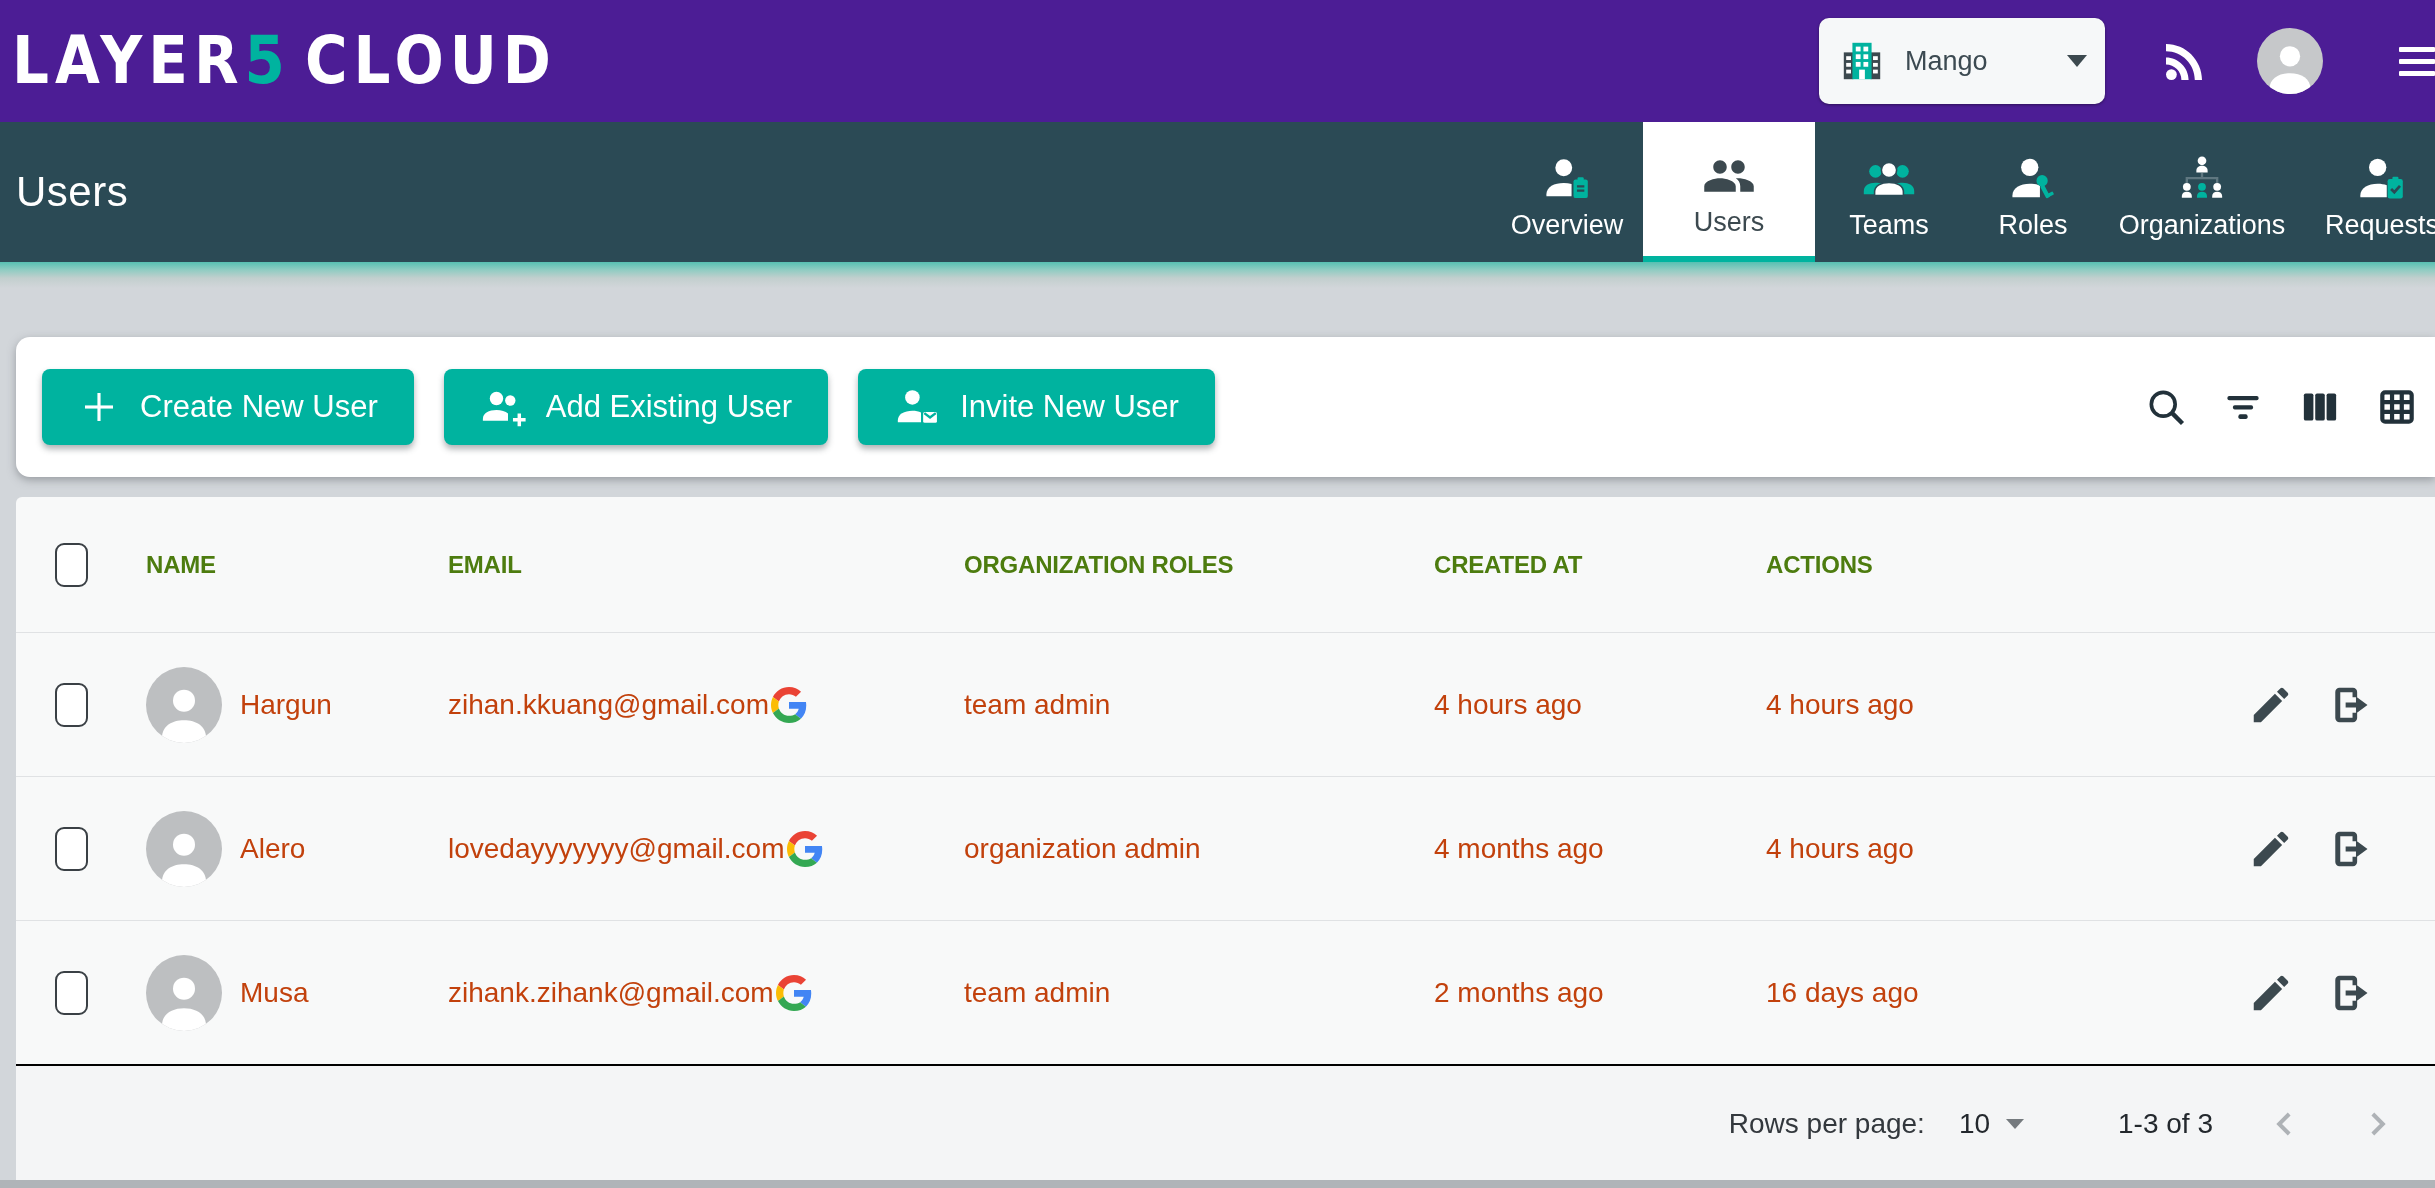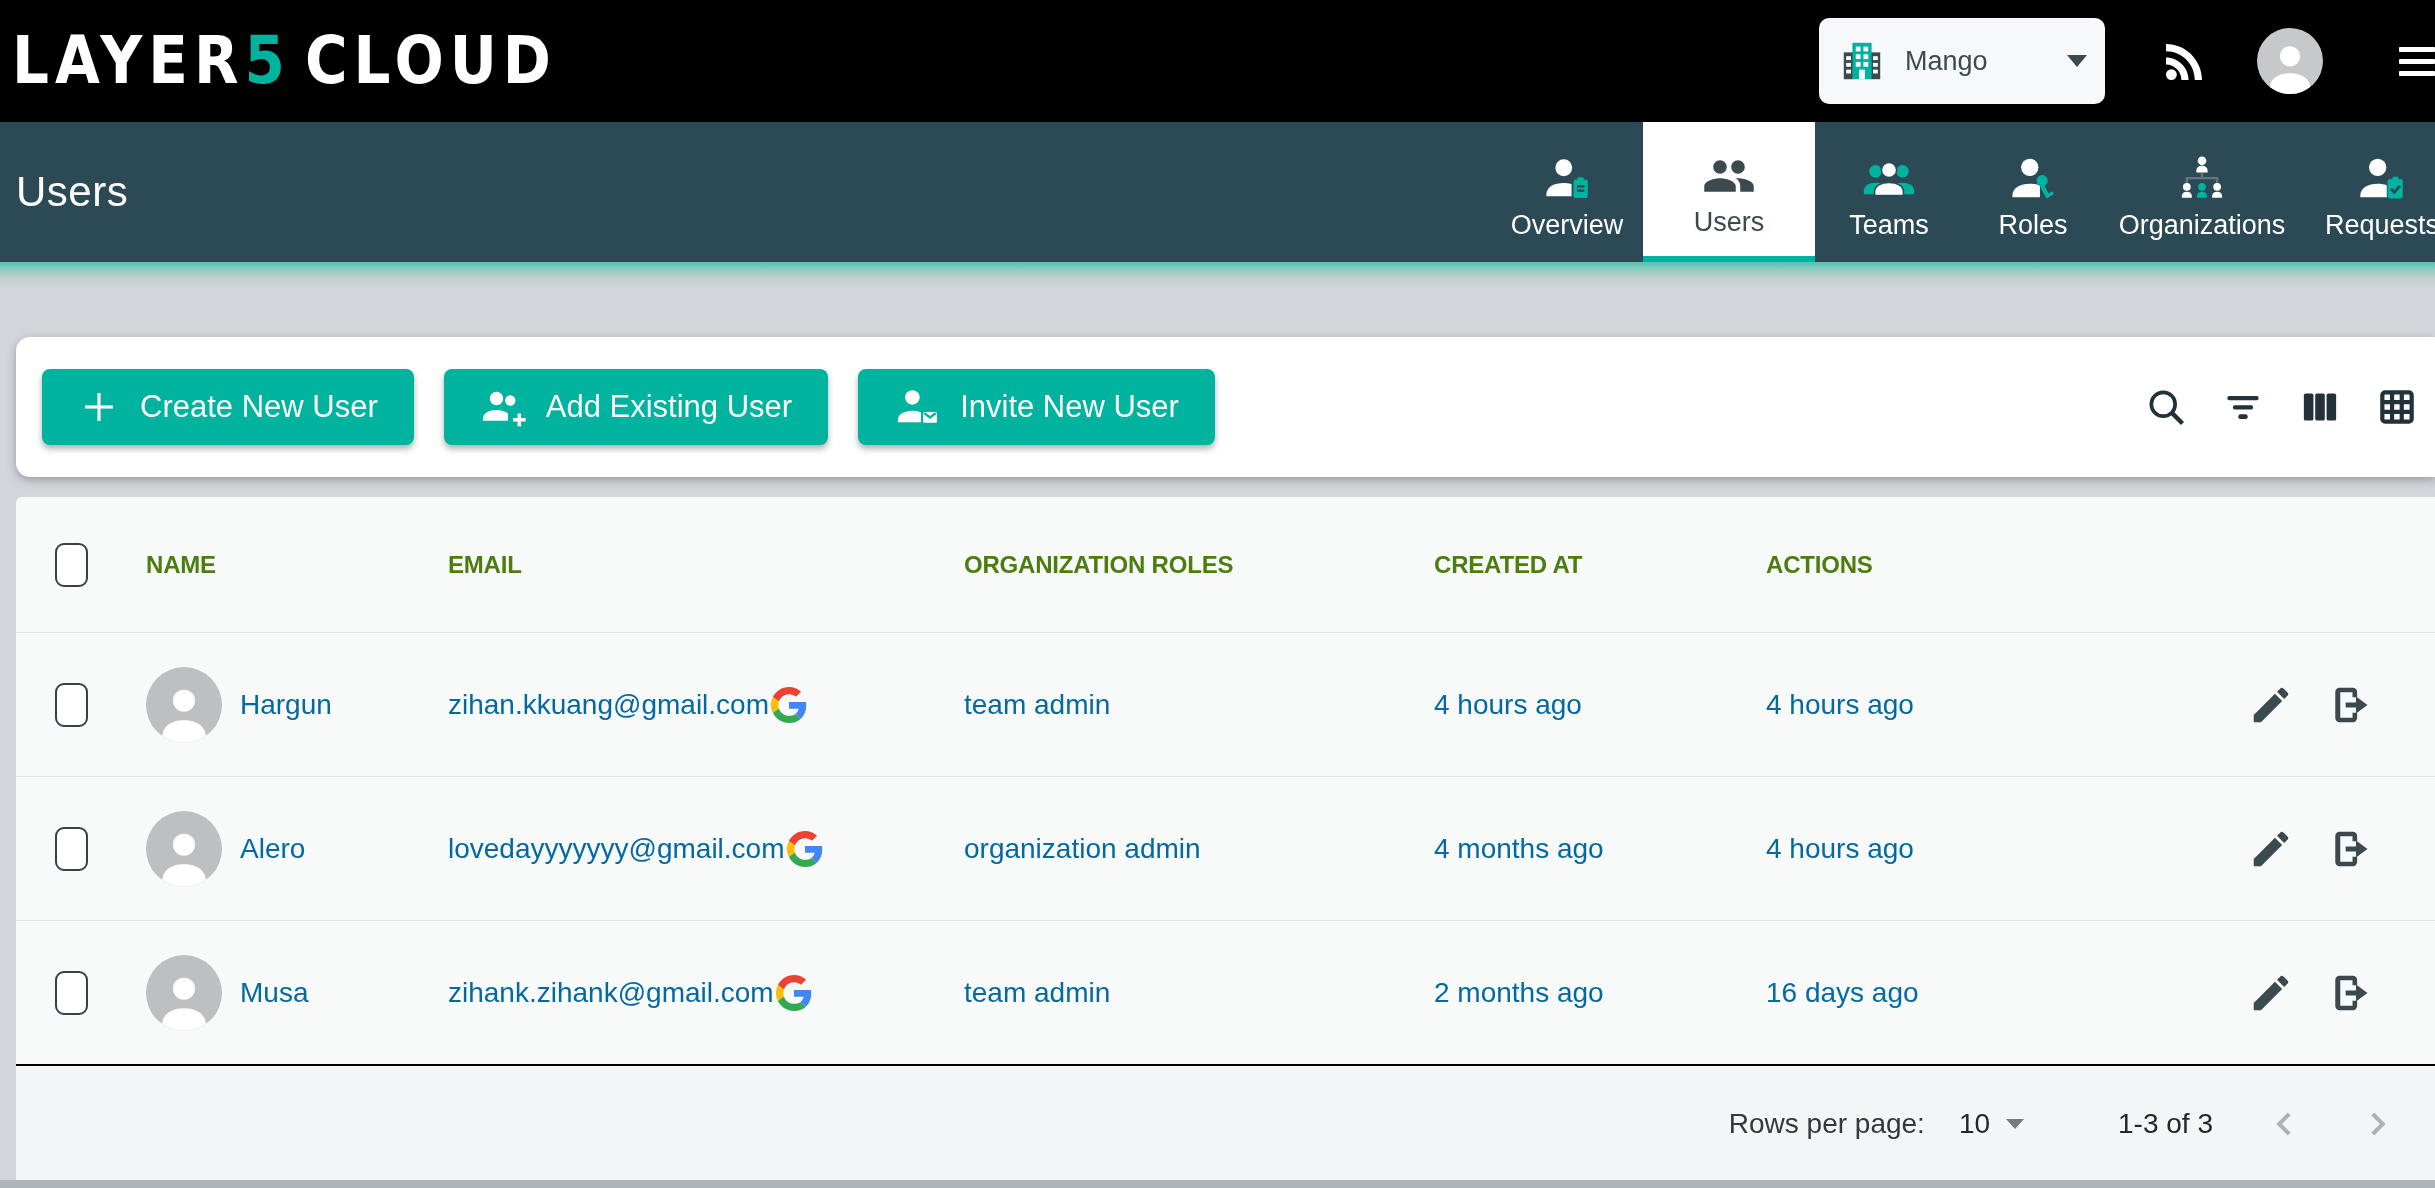--- a/index.html
+++ b/index.html
@@ -1,21 +1,21 @@
 <!DOCTYPE html>
 <html><head>
 <meta charset="utf-8">
 <title>Layer5 Cloud</title>
 <style>
   * { margin:0; padding:0; box-sizing:border-box; }
   html,body { width:2435px; height:1188px; overflow:hidden; }
   body { font-family:"Liberation Sans", sans-serif; background:#D2D6DA; position:relative; }
 
   
-  .top-header { height:122px; background:#000000; display:flex; align-items:center; padding-left:12px; }
+  .top-header { height:122px; background:#4c1d95; display:flex; align-items:center; padding-left:12px; }
   .logo { font-family:"DejaVu Sans", sans-serif; font-weight:800; font-size:58px; letter-spacing:6px;
           color:#fff; transform:scaleY(1.12); transform-origin:left center; white-space:nowrap; }
   .logo .accent { color:#00B39F; }
   .logo .w2 { margin-left:14px; }
   .header-right { margin-left:auto; display:flex; align-items:center; }
   .org-switcher { width:286px; height:86px; background:#F6F8F9; border-radius:10px; display:flex;
                   align-items:center; padding:0 18px 0 20px; cursor:pointer; box-shadow:0 1px 3px rgba(0,0,0,.4); }
   .org-switcher .org-label { flex:1; margin-left:20px; font-size:27px; color:#3C4A52; }
   .caret-down { width:0; height:0; border-left:10px solid transparent; border-right:10px solid transparent;
                 border-top:12px solid #3C494F; }
@@ -48,21 +48,21 @@
   .tool-icon { width:44px; height:44px; cursor:pointer; }
 
   
   .users-table { margin-left:16px; background:#F8F9F9; margin-top:20px; border-radius:6px 0 0 0; }
   .tr { display:grid; grid-template-columns:114px 302px 516px 470px 332px 462px 1fr; align-items:center; }
   .thead { height:135px; }
   .thead .th { font-size:24px; font-weight:700; color:#4d7c0f; letter-spacing:-.2px; padding-left:16px; display:flex; align-items:center; }
   .cb-cell { padding-left:39px; }
   .checkbox { width:33px; height:44px; border:2.5px solid #3A4045; border-radius:9px; background:#fff; cursor:pointer; }
   .trow { height:144px; border-top:1px solid #E0E2E4; }
-  .td { font-size:28px; color:#0369a1; padding-left:16px; display:flex; align-items:center; }
+  .td { font-size:28px; color:#c2410c; padding-left:16px; display:flex; align-items:center; }
   .name-cell { gap:18px; }
   .row-avatar { width:76px; height:76px; border-radius:50%; background:#BDBFC1; flex-shrink:0;
                 display:flex; align-items:flex-end; justify-content:center; overflow:hidden; }
   .g-icon { width:36px; height:36px; margin-left:2px; flex-shrink:0; }
   .sort-arrow { width:34px; height:34px; margin-left:12px; }
   .actions-cell { padding-left:36px; gap:34px; }
   .action-icon { width:46px; height:46px; cursor:pointer; }
 
   
   .table-footer { height:117px; background:#F4F5F6; border-top:2px solid #000000; display:flex;

